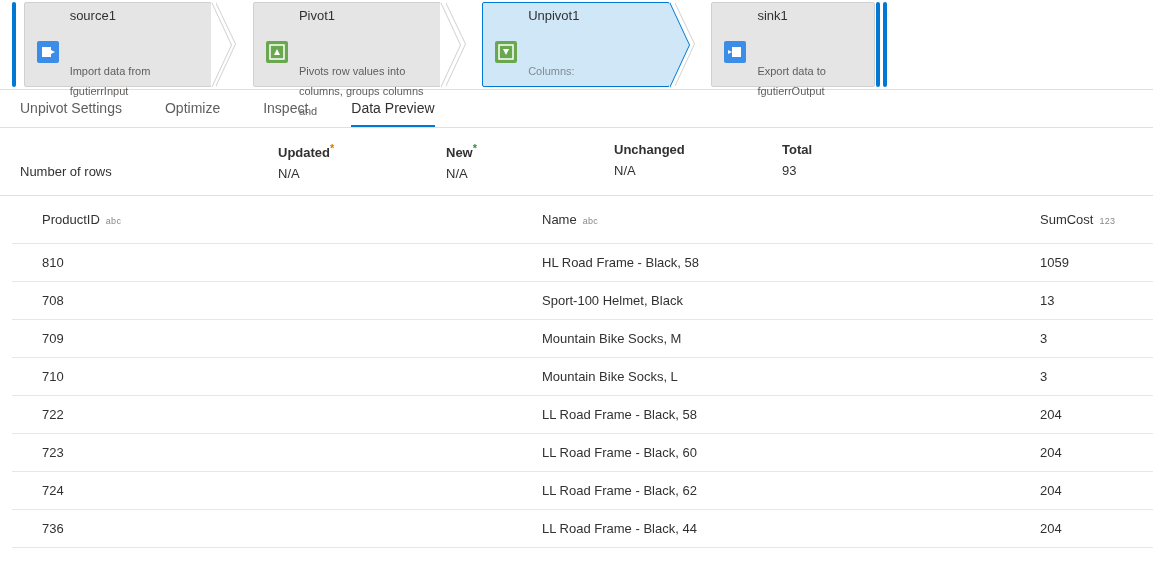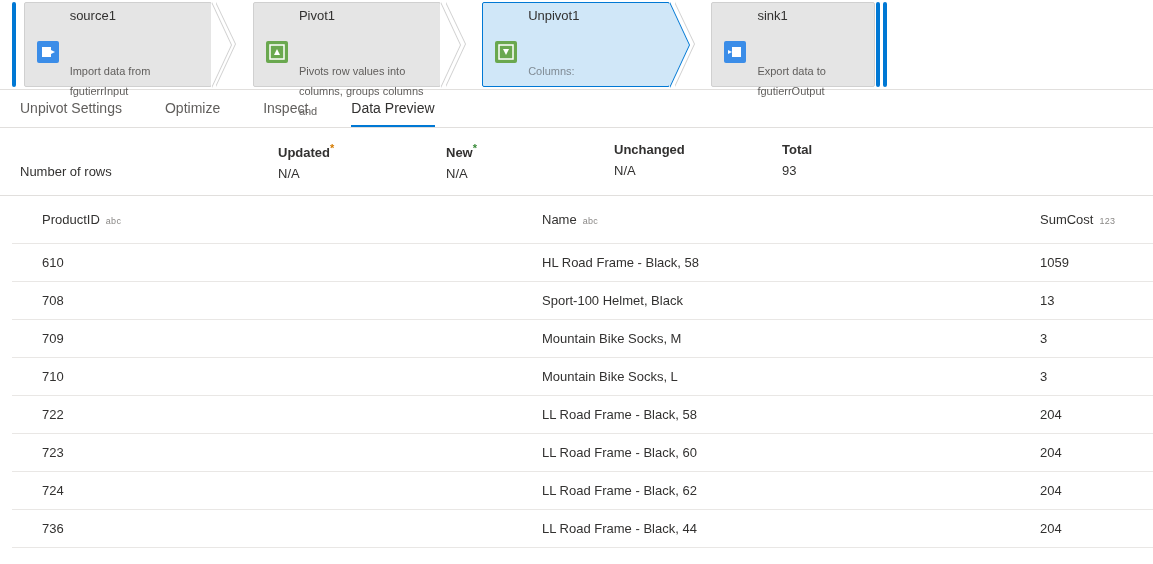--- a/index.html
+++ b/index.html
@@ -288,21 +288,21 @@
     </div>
     <div class="cell c2">
       <span>Name</span><span class="type-tag">abc</span>
     </div>
     <div class="cell c3">
       <span>SumCost</span><span class="type-tag">123</span>
     </div>
   </div>
   <div id="tbody">
       <div class="td-row">
-        <div class="cell c1">610</div>
+        <div class="cell c1">810</div>
         <div class="cell c2">HL Road Frame - Black, 58</div>
         <div class="cell c3">1059</div>
       </div>
       <div class="td-row">
         <div class="cell c1">708</div>
         <div class="cell c2">Sport-100 Helmet, Black</div>
         <div class="cell c3">13</div>
       </div>
       <div class="td-row">
         <div class="cell c1">709</div>

